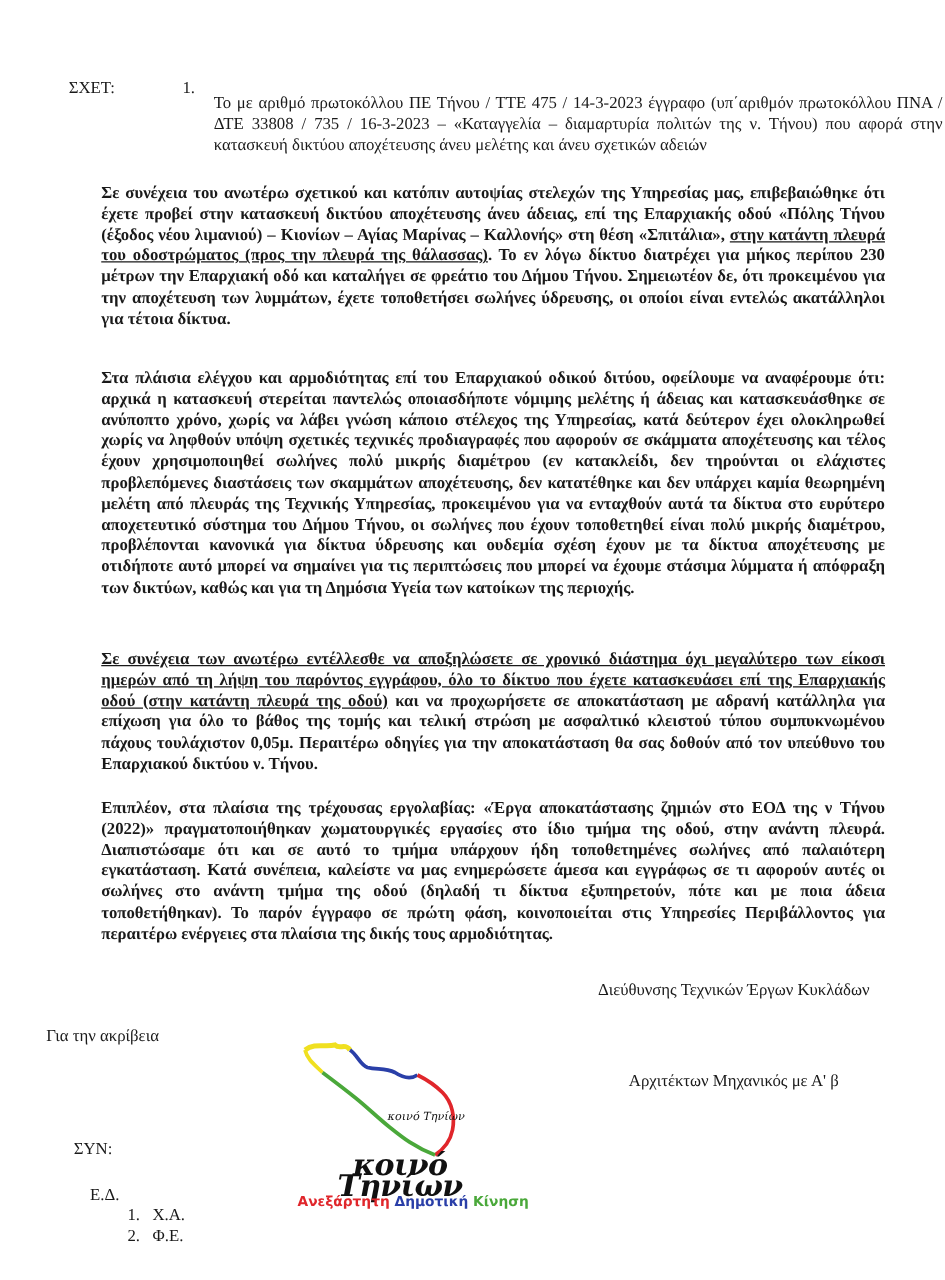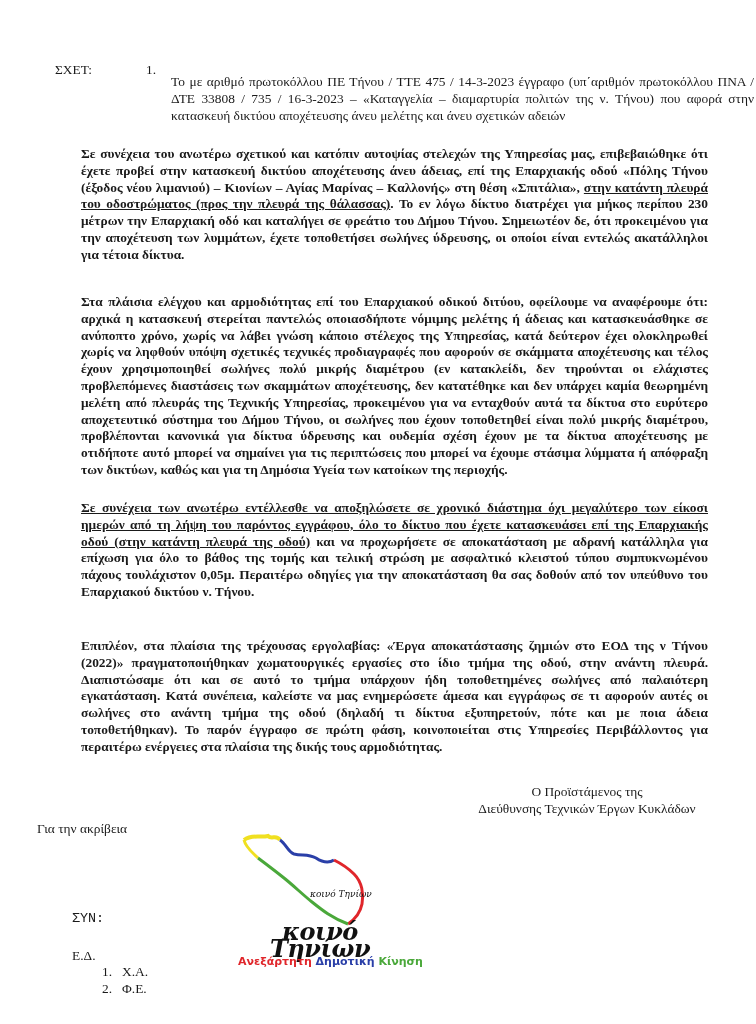--- a/index.html
+++ b/index.html
@@ -15,21 +15,21 @@
   .ref-label { position: absolute; left: 0; top: 0; }
   .ref-item { position: absolute; left: 91px; top: 0; width: 620px; }
   .ref-num { position: absolute; left: 0; top: 0; }
   .ref-text { position: absolute; left: 25px; top: 12px; width: 583px; text-align: justify; }
   .para {
     position: absolute; left: 81px; width: 627px; text-align: justify; font-weight: bold;
   }
   .u { text-decoration: underline; }
   .sig-block { position: absolute; left: 462px; width: 250px; text-align: center; }
   .accuracy { position: absolute; left: 37px; top: 821px; }
-  .syn { position: absolute; left: 72px; top: 911px; font-family: Liberation Mono, monospace; }
+  .syn { position: absolute; left: 59px; top: 911px; }
   .ed { position: absolute; left: 72px; top: 948px; }
   .dist-list { position: absolute; left: 90px; top: 964px; margin: 0; padding: 0; list-style: none; }
   .dist-list li { height: 16.8px; }
   .dist-list .n { display: inline-block; width: 22px; text-align: right; margin-right: 10px; }
   .logo { position: absolute; left: 232px; top: 828px; width: 180px; height: 140px; }
   .logo-title {
     position: absolute; left: 8px; top: 96px; width: 160px; text-align: center;
     font-family: "DejaVu Serif", serif; font-style: italic; font-size: 24px; font-weight: bold;
     color: #111; letter-spacing: -0.5px;
   }
@@ -54,28 +54,27 @@
       <div class="ref-text">Το με αριθμό πρωτοκόλλου ΠΕ Τήνου / ΤΤΕ 475 / 14-3-2023 έγγραφο (υπ΄αριθμόν πρωτοκόλλου ΠΝΑ / ΔΤΕ 33808 / 735 / 16-3-2023 – «Καταγγελία – διαμαρτυρία πολιτών της ν. Τήνου) που αφορά στην κατασκευή δικτύου αποχέτευσης άνευ μελέτης και άνευ σχετικών αδειών</div>
     </div>
   </div>
 
   <div class="para" style="top:146px;">
     <span>Σε συνέχεια του ανωτέρω σχετικού και κατόπιν αυτοψίας στελεχών της Υπηρεσίας μας, επιβεβαιώθηκε ότι έχετε προβεί στην κατασκευή δικτύου αποχέτευσης άνευ άδειας, επί της Επαρχιακής οδού «Πόλης Τήνου (έξοδος νέου λιμανιού) – Κιονίων – Αγίας Μαρίνας – Καλλονής» στη θέση «Σπιτάλια», </span><span class="u">στην κατάντη πλευρά του οδοστρώματος (προς την πλευρά της θάλασσας)</span><span>. Το εν λόγω δίκτυο διατρέχει για μήκος περίπου 230 μέτρων την Επαρχιακή οδό και καταλήγει σε φρεάτιο του Δήμου Τήνου. Σημειωτέον δε, ότι προκειμένου για την αποχέτευση των λυμμάτων, έχετε τοποθετήσει σωλήνες ύδρευσης, οι οποίοι είναι εντελώς ακατάλληλοι για τέτοια δίκτυα.</span>
   </div>
 
   <div class="para" style="top:294px;">Στα πλάισια ελέγχου και αρμοδιότητας επί του Επαρχιακού οδικού διτύου, οφείλουμε να αναφέρουμε ότι: αρχικά η κατασκευή στερείται παντελώς οποιασδήποτε νόμιμης μελέτης ή άδειας και κατασκευάσθηκε σε ανύποπτο χρόνο, χωρίς να λάβει γνώση κάποιο στέλεχος της Υπηρεσίας, κατά δεύτερον έχει ολοκληρωθεί χωρίς να ληφθούν υπόψη σχετικές τεχνικές προδιαγραφές που αφορούν σε σκάμματα αποχέτευσης και τέλος έχουν χρησιμοποιηθεί σωλήνες πολύ μικρής διαμέτρου (εν κατακλείδι, δεν τηρούνται οι ελάχιστες προβλεπόμενες διαστάσεις των σκαμμάτων αποχέτευσης, δεν κατατέθηκε και δεν υπάρχει καμία θεωρημένη μελέτη από πλευράς της Τεχνικής Υπηρεσίας, προκειμένου για να ενταχθούν αυτά τα δίκτυα στο ευρύτερο αποχετευτικό σύστημα του Δήμου Τήνου, οι σωλήνες που έχουν τοποθετηθεί είναι πολύ μικρής διαμέτρου, προβλέπονται κανονικά για δίκτυα ύδρευσης και ουδεμία σχέση έχουν με τα δίκτυα αποχέτευσης με οτιδήποτε αυτό μπορεί να σημαίνει για τις περιπτώσεις που μπορεί να έχουμε στάσιμα λύμματα ή απόφραξη των δικτύων, καθώς και για τη Δημόσια Υγεία των κατοίκων της περιοχής.</div>
 
-  <div class="para" style="top:500px;">
+  <div class="para" style="top:519px;">
     <span class="u">Σε συνέχεια των ανωτέρω εντέλλεσθε να αποξηλώσετε σε χρονικό διάστημα όχι μεγαλύτερο των είκοσι ημερών από τη λήψη του παρόντος εγγράφου, όλο το δίκτυο που έχετε κατασκευάσει επί της Επαρχιακής οδού (στην κατάντη πλευρά της οδού)</span><span> και να προχωρήσετε σε αποκατάσταση με αδρανή κατάλληλα για επίχωση για όλο το βάθος της τομής και τελική στρώση με ασφαλτικό κλειστού τύπου συμπυκνωμένου πάχους τουλάχιστον 0,05μ. Περαιτέρω οδηγίες για την αποκατάσταση θα σας δοθούν από τον υπεύθυνο του Επαρχιακού δικτύου ν. Τήνου.</span>
   </div>
 
   <div class="para" style="top:638px;">Επιπλέον, στα πλαίσια της τρέχουσας εργολαβίας: «Έργα αποκατάστασης ζημιών στο ΕΟΔ της ν Τήνου (2022)» πραγματοποιήθηκαν χωματουργικές εργασίες στο ίδιο τμήμα της οδού, στην ανάντη πλευρά. Διαπιστώσαμε ότι και σε αυτό το τμήμα υπάρχουν ήδη τοποθετημένες σωλήνες από παλαιότερη εγκατάσταση. Κατά συνέπεια,  καλείστε να μας ενημερώσετε άμεσα και εγγράφως σε τι αφορούν αυτές οι σωλήνες στο ανάντη τμήμα της οδού (δηλαδή τι δίκτυα εξυπηρετούν, πότε και με ποια άδεια τοποθετήθηκαν). Το παρόν έγγραφο σε πρώτη φάση, κοινοποιείται στις Υπηρεσίες Περιβάλλοντος για περαιτέρω ενέργειες στα πλαίσια της δικής τους αρμοδιότητας.</div>
 
   <div class="sig-block" style="top:784px;">
-    <div>Ο Προϊστάμενος της</div>
     <div>Διεύθυνσης Τεχνικών Έργων Κυκλάδων</div>
   </div>
 
   <div class="accuracy">Για την ακρίβεια</div>
 
   <div class="logo">
     <svg width="180" height="110" viewBox="0 0 180 110">
       <path d="M12 12 C20 6, 28 10, 36 8 C40 12, 44 6, 48 12" stroke="#f0e020" stroke-width="4" fill="none"></path>
       <path d="M12 12 C14 20, 20 24, 26 30" stroke="#f0e020" stroke-width="3" fill="none"></path>
       <path d="M48 12 C54 16, 56 24, 62 26 C70 28, 76 26, 84 30 C90 34, 96 36, 102 32" stroke="#2a3fa8" stroke-width="3" fill="none"></path>
@@ -85,20 +84,21 @@
     <span class="logo-small">κοινό Τηνίων</span>
     <div class="logo-title">κοινό Τηνίων</div>
     <div class="logo-sub">
       <span style="color:#e0262b">Ανεξάρτητη</span>
       <span style="color:#2a3fa8">Δημοτική</span>
       <span style="color:#4aa83a">Κίνηση</span>
     </div>
   </div>
 
   <div class="sig-block" style="top:857px;">
+    <div>Αρχιτέκτων Μηχανικός με Α' β</div>
   </div>
 
   <div class="syn">ΣΥΝ:</div>
   <div class="ed">Ε.Δ.</div>
   <ul class="dist-list">
     <li>
       <span class="n">1.</span><span>Χ.Α.</span>
     </li>
     <li>
       <span class="n">2.</span><span>Φ.Ε.</span>

